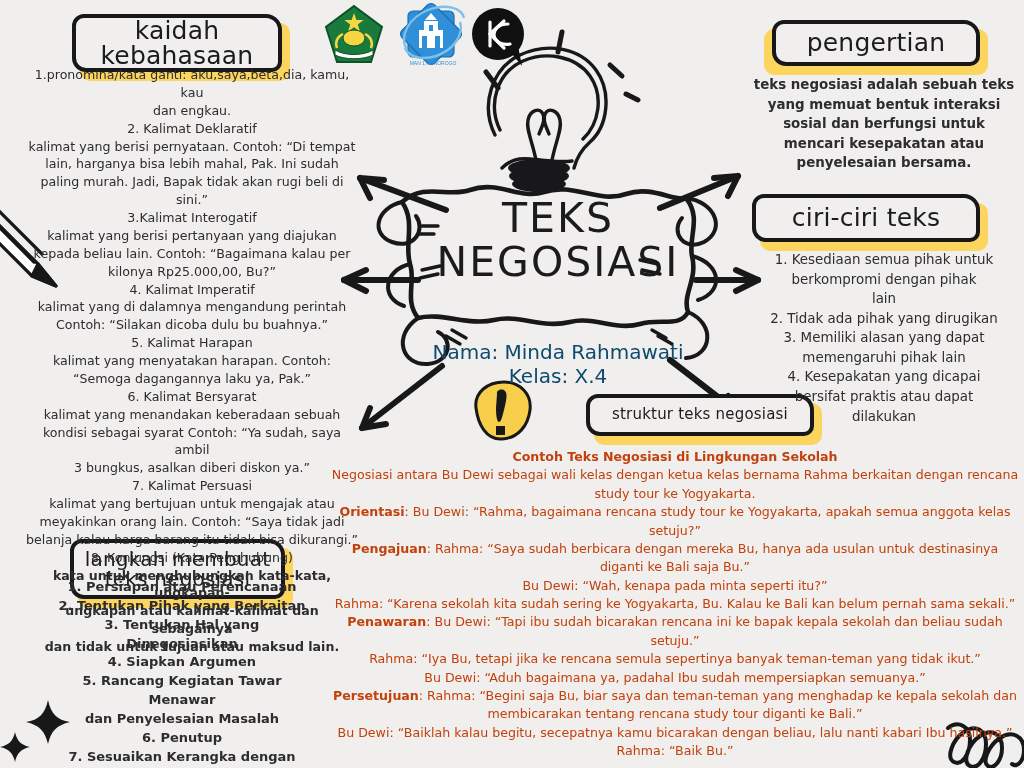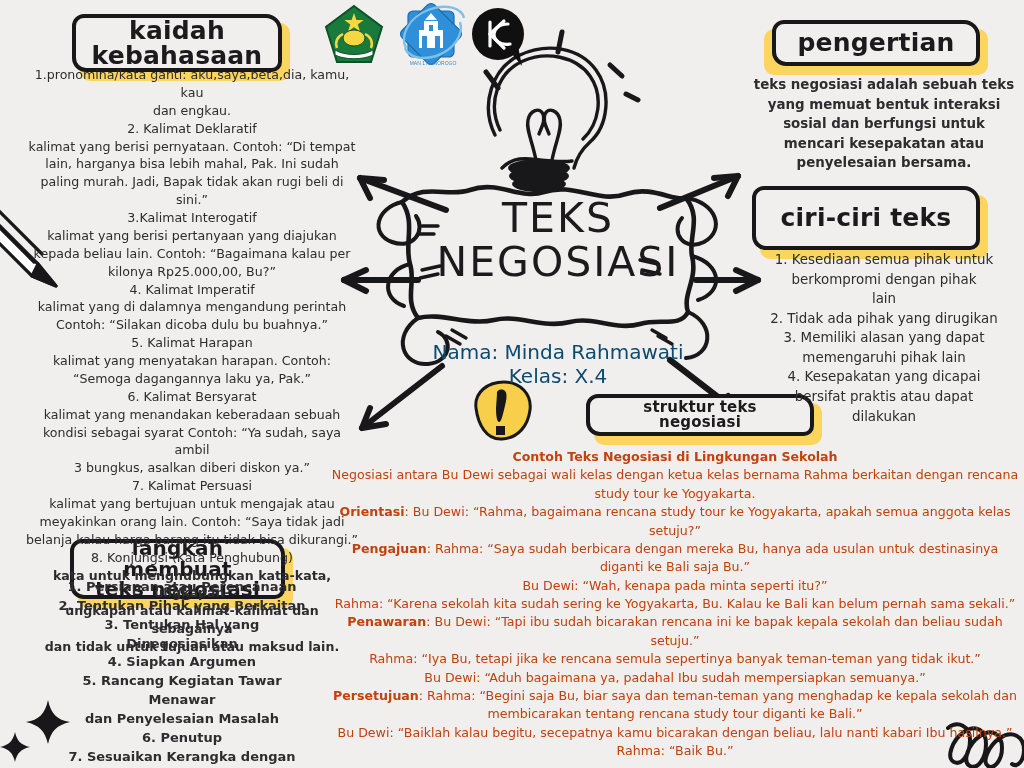--- a/index.html
+++ b/index.html
@@ -27,21 +27,21 @@
     position: relative;
     background: #f0efee;
     border: 4px solid #18181a;
     border-radius: 12px 16px 10px 14px;
     display: flex; align-items: center; justify-content: center;
     width: 100%; height: 100%;
     padding: 4px 10px;
   }
   .hbox .htitle {
     font-family: "DejaVu Sans", sans-serif;
-    font-weight: 700;
+    font-weight: 400;
     color: #1b1b1d;
     text-align: center;
     line-height: 1.02;
     letter-spacing: 0.2px;
   }
 
   
   .body-txt {
     position: absolute;
     text-align: center;
@@ -228,21 +228,21 @@
     </div>
   </div>
 
   <div class="hbox" style="left:756px; top:20px; width:224px; height:46px;padding-left:16px;">
     <div class="shadow"></div>
     <div class="frame">
       <div class="htitle" style="font-size:25px;">pengertian</div>
     </div>
   </div>
 
-  <div class="hbox" style="left:752px; top:186px; width:228px; height:64px;">
+  <div class="hbox" style="left:752px; top:194px; width:228px; height:48px;">
     <div class="shadow"></div>
     <div class="frame">
       <div class="htitle" style="font-size:25px;">ciri-ciri teks</div>
     </div>
   </div>
 
   <div class="hbox" style="left:586px; top:394px; width:228px; height:42px;">
     <div class="shadow"></div>
     <div class="frame">
       <div class="htitle" style="font-size:15px;">struktur teks negosiasi</div>

